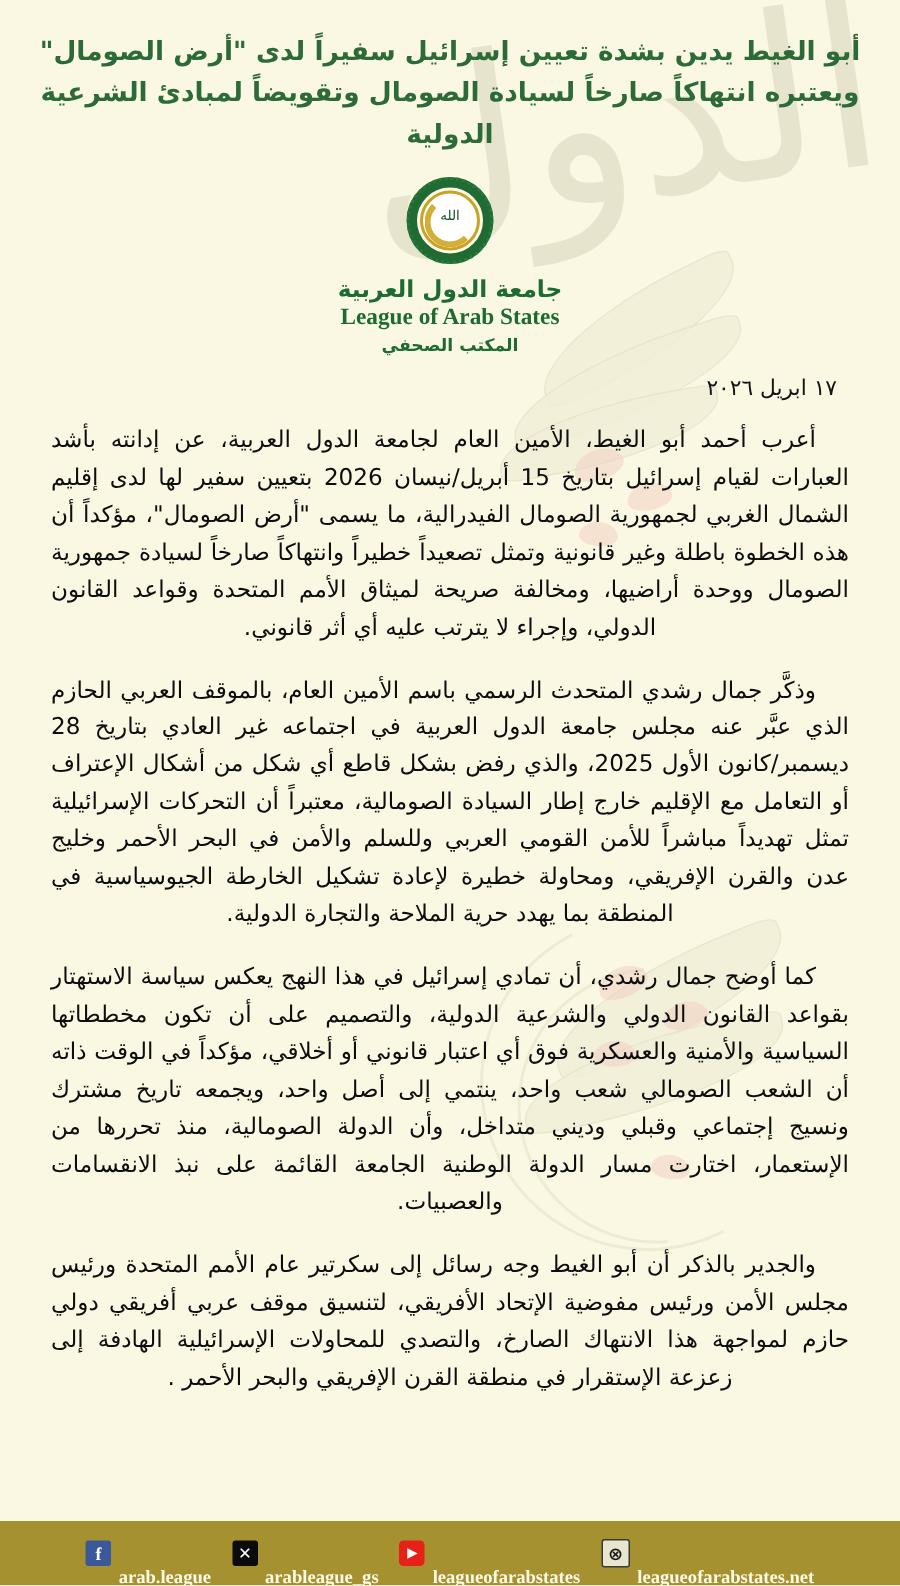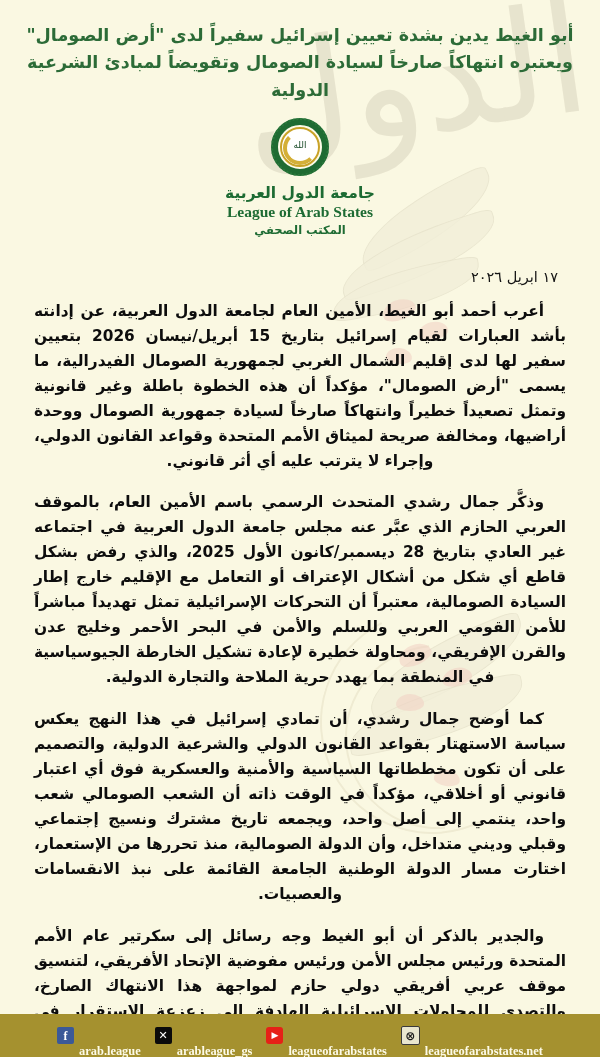--- a/index.html
+++ b/index.html
@@ -164,21 +164,21 @@
     font-size: 17.6px;
     line-height: 1.55;
     font-family: "DejaVu Sans", "Liberation Sans", sans-serif;
   }
   #headline .l2 { display: block; }
 
   
   #date-line {
     position: relative;
     z-index: 4;
-    margin: 32px 42px 0 0;
+    margin: 14px 42px 0 0;
     text-align: right;
     font-size: 14.5px;
     color: #141414;
     font-family: "DejaVu Sans", "Liberation Sans", sans-serif;
     letter-spacing: 1px;
     padding-left: 25px;
   }
 
   
   #body-copy {
@@ -188,21 +188,21 @@
     color: #0d0d0d;
   }
   .para {
     text-align: justify;
     text-align-last: center;
     text-indent: 22px;
     font-size: 15.4px;
     line-height: 1.62;
     margin: 0 0 17px 0;
     font-family: "DejaVu Sans", "Liberation Sans", sans-serif;
-    font-weight: 700;
+    font-weight: 400;
   }
 
   
   #footer {
     position: absolute;
     left: 0;
     right: 0;
     bottom: 0;
     height: 43px;
     background: #a5912f;

